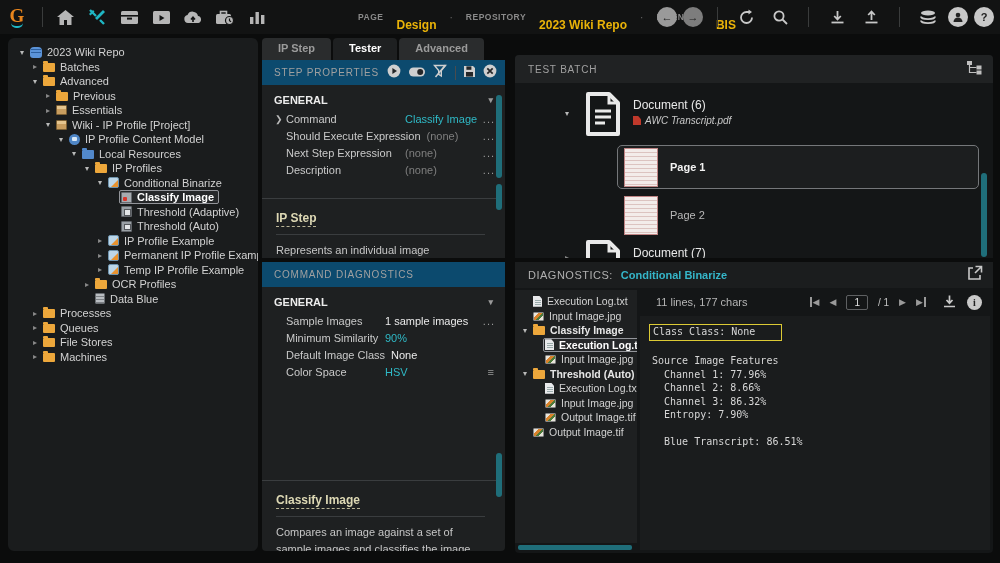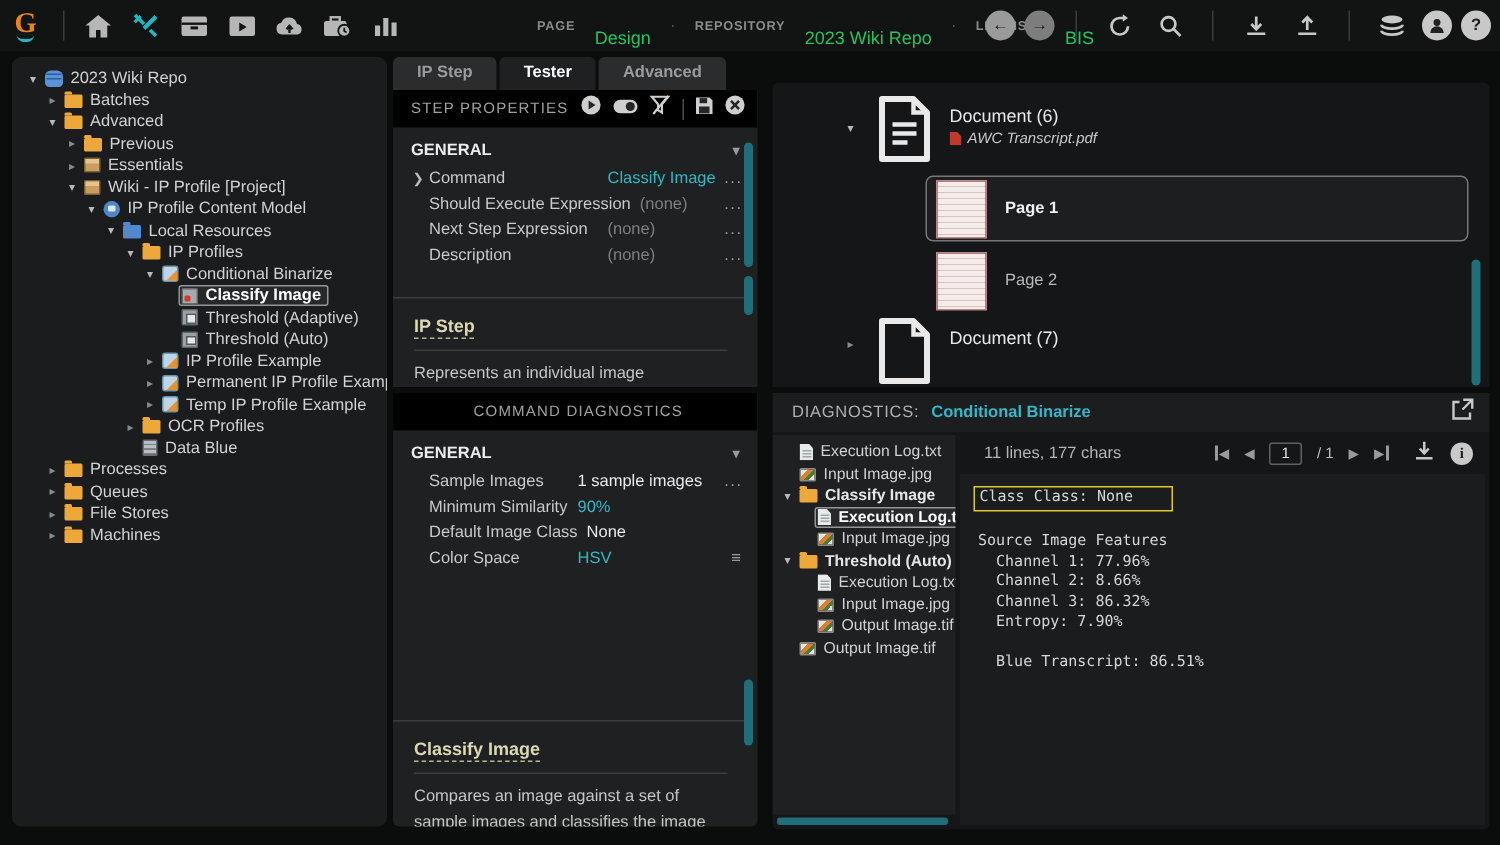--- a/index.html
+++ b/index.html
@@ -10,21 +10,21 @@
   .topbar { position:absolute; left:0; top:0; width:1000px; height:34px; background:#121313; display:flex; align-items:center; }
   .logo { width:34px; height:34px; display:flex; flex-direction:column; align-items:center; justify-content:center; }
   .logo .g { font-family:"Liberation Serif",serif; font-weight:bold; font-size:19px; color:#e8851d; line-height:17px; }
   .logo .g-arc { width:12px; height:5px; border-bottom:2px solid #1fb7c4; border-radius:0 0 8px 8px; margin-top:-1px; }
   .tb-sep { width:1px; height:20px; background:#3a3c3c; margin:0 8px; }
   .tb-icons { display:flex; align-items:center; gap:4px; }
   .tb-btn { width:28px; height:28px; display:flex; align-items:center; justify-content:center; }
   .tb-btn svg { display:block; }
   .tb-meta { position:absolute; left:358px; top:0; height:34px; display:flex; align-items:center; gap:13px; }
   .meta-label { font-size:8.5px; font-weight:bold; color:#8a8a8a; letter-spacing:.5px; }
-  .meta-value { font-size:12px; font-weight:normal; color:#22c55e;margin-top:16px; }
+  .meta-value { font-size:12px; font-weight:bold; color:#eab308;margin-top:16px; }
   .meta-dot { color:#6a6a6a; font-size:10px; }
   .tb-right { position:absolute; right:6px; top:0; height:34px; display:flex; align-items:center; gap:6px; }
   .circ-btn { width:20px; height:20px; border-radius:50%; background:#9a9a9a; display:flex; align-items:center; justify-content:center; color:#1c1c1c; font-size:11px; font-weight:bold; }
 
   
   .nav-panel { position:absolute; left:8px; top:38px; width:250px; height:513px; background:#1a1c1d; border-radius:6px; padding-top:7px; font-size:11px; overflow:hidden; }
   .tree-row { display:flex; align-items:center; height:14.5px; white-space:nowrap; }
   .tri { width:12px; text-align:center; font-size:8px; color:#b9b9b9; flex:0 0 12px; }
   .tri.closed { color:#8a8a8a; }
   .tree-content { display:flex; align-items:center; gap:5px; padding:0 4px 0 1px; border:1px solid transparent; border-radius:2px; color:#d2d2d2; }
@@ -55,21 +55,21 @@
   .ic-img { width:11px; height:9px; border:1px solid #888; border-radius:1px; background:linear-gradient(135deg,#e8e4da 0 30%,#d9822b 30% 55%,#4d7a3a 55% 75%,#e8e4da 75%); margin-top:1px; }
 
   
   .tabbar { position:absolute; left:262px; top:38px; width:243px; height:22px; display:flex; gap:2px; }
   .tab { flex:0 0 auto; padding:4px 16px 0; background:#2a2c2d; color:#9b9b9b; font-size:11px; font-weight:bold; border-radius:4px 4px 0 0; }
   .tab.active { background:#1e2021; color:#ffffff; }
 
   .mid-section { position:absolute; left:262px; width:243px; background:#1e2021; overflow:hidden; }
   .sec-step { top:60px; height:198px; }
   .sec-cmd  { top:262px; height:289px; border-radius:0 0 4px 4px; }
-  .sec-header { height:25px; background:#000000; display:flex; align-items:center; padding:0 8px 0 12px;justify-content:center; }
+  .sec-header { height:25px; background:#0c4a6e; display:flex; align-items:center; padding:0 8px 0 12px; }
   .sec-title { font-size:10px; letter-spacing:.8px; color:#a0a0a0; }
   .sec-tools { margin-left:auto; display:flex; align-items:center; gap:7px; }
   .sec-tools .vline { width:1px; height:14px; background:#4a4c4e; }
   .group-header { display:flex; align-items:center; padding:9px 12px 3px; font-size:11px; font-weight:bold; color:#ececec; }
   .group-chevron { margin-left:auto; color:#9a9a9a; font-size:9px; }
   .prop-rows { padding-top:1px; }
   .prop-row { display:flex; align-items:center; height:17px; padding:0 10px 0 13px; font-size:11px; }
   .expander { width:11px; color:#b9b9b9; font-size:9px; flex:0 0 11px; }
   .no-expander { width:11px; flex:0 0 11px; }
   .prop-label { color:#c9c9c9; flex:0 0 auto; min-width:119px; padding-right:6px; }
@@ -504,20 +504,29 @@
     <div class="doc-rule"></div>
     <div class="doc-text">Compares an image against a set of sample images and classifies the image based upon which sample image it is found to be most similar to.</div>
   </div>
 </div>
 
 <div class="mid-scroll" style="top:95px;height:83px;"></div>
 <div class="mid-scroll" style="top:184px;height:26px;"></div>
 <div class="mid-scroll" style="top:453px;height:44px;"></div>
 
 <div class="batch-panel">
+  <div class="batch-header">
+    <span class="sec-title">TEST BATCH</span>
+    <span style="margin-left:auto;"><svg width="17" height="15" viewBox="0 0 17 15">
+          <rect x="1" y="1" width="5" height="4" fill="#c0c0c0"></rect>
+          <rect x="10.5" y="5.5" width="5" height="4" fill="#c0c0c0"></rect>
+          <rect x="10.5" y="10.5" width="5" height="4" fill="#c0c0c0"></rect>
+          <path d="M3.5 5v7.5h7M3.5 7.5h7" stroke="#c0c0c0" stroke-width="1.2" fill="none"></path>
+        </svg></span>
+  </div>
 
   <div class="doc-row">
     <span class="tri">▾</span>
     <span class="big-doc"><svg width="40" height="46" viewBox="0 0 40 46">
           <path d="M5 3h21l9 9v31H5Z" fill="none" stroke="#e9e9e9" stroke-width="4" stroke-linejoin="round"></path>
           <path d="M26 3v9h9" fill="none" stroke="#e9e9e9" stroke-width="3"></path>
           <path d="M12 20h16M12 26h16M12 32h10" stroke="#e9e9e9" stroke-width="3"></path>
         </svg></span>
     <span class="doc-title-main">Document (6)</span>
     <span class="doc-file">

